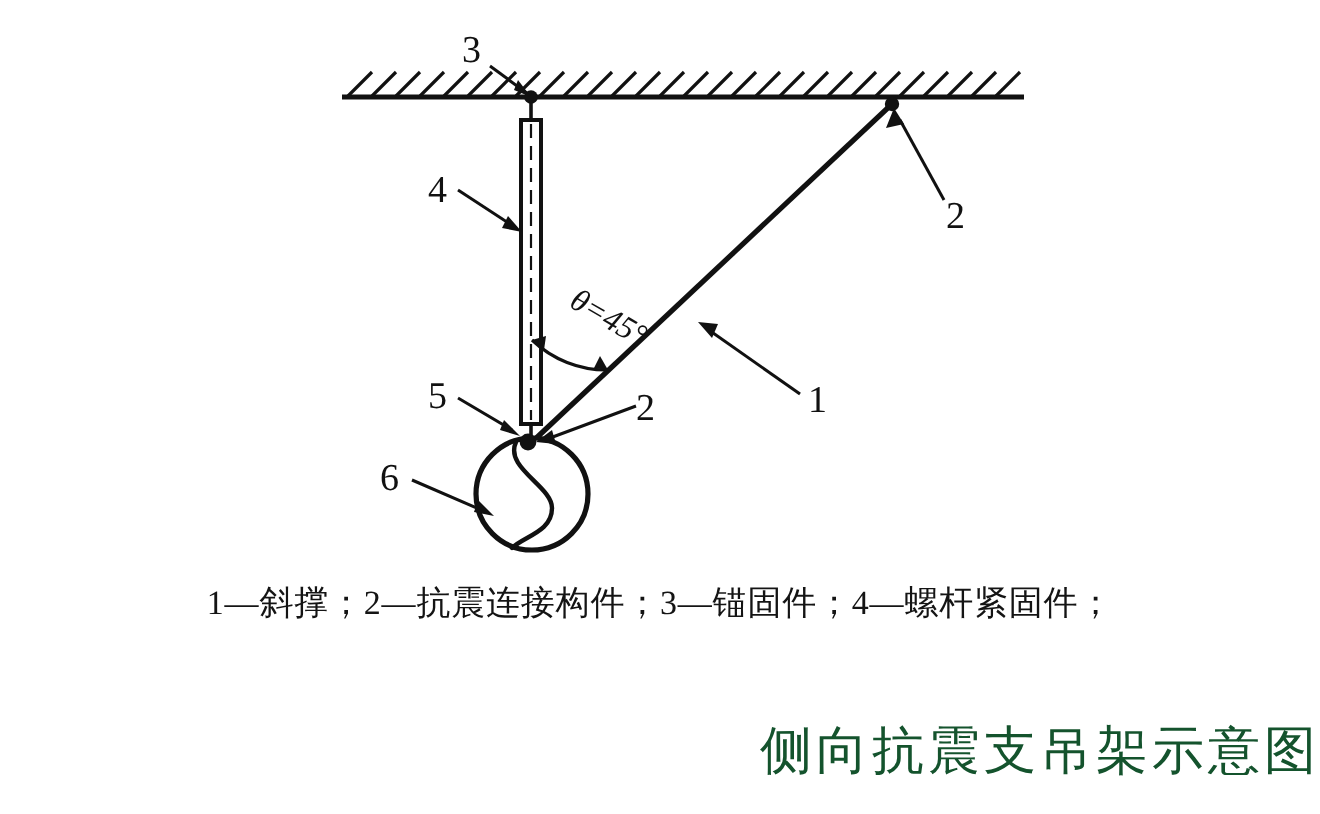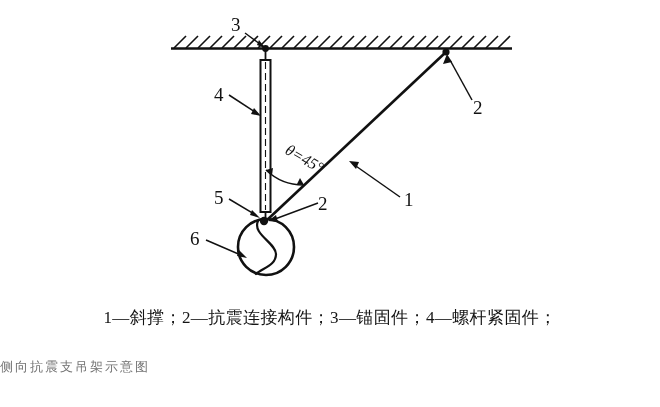--- a/index.html
+++ b/index.html
@@ -28,40 +28,39 @@
     top: 0;
     width: 660px;
     height: 407px;
   }
   .legend-block {
     position: absolute;
     left: 0;
     top: 288px;
     width: 660px;
     text-align: center;
-    margin-top: 16px;
   }
   .legend-line {
     font-family: "Liberation Serif", serif;
     font-size: 17px;
     line-height: 28px;
     letter-spacing: 0.4px;
     color: #141414;
     white-space: pre;
   }
   .figure-title {
     position: absolute;
     left: 0;
     top: 358px;
     width: 660px;
-    text-align: left;
+    text-align: right;
     font-family: "Liberation Serif", serif;
-    font-size: 13px;
+    font-size: 26px;
     letter-spacing: 2px;
-    color: #737373;
+    color: #14532d;
   }
   text.num-label {
     font-family: "Liberation Serif", serif;
     font-size: 19px;
     fill: #111111;
   }
   text.angle-label {
     font-family: "Liberation Serif", serif;
     font-style: italic;
     font-size: 16px;

